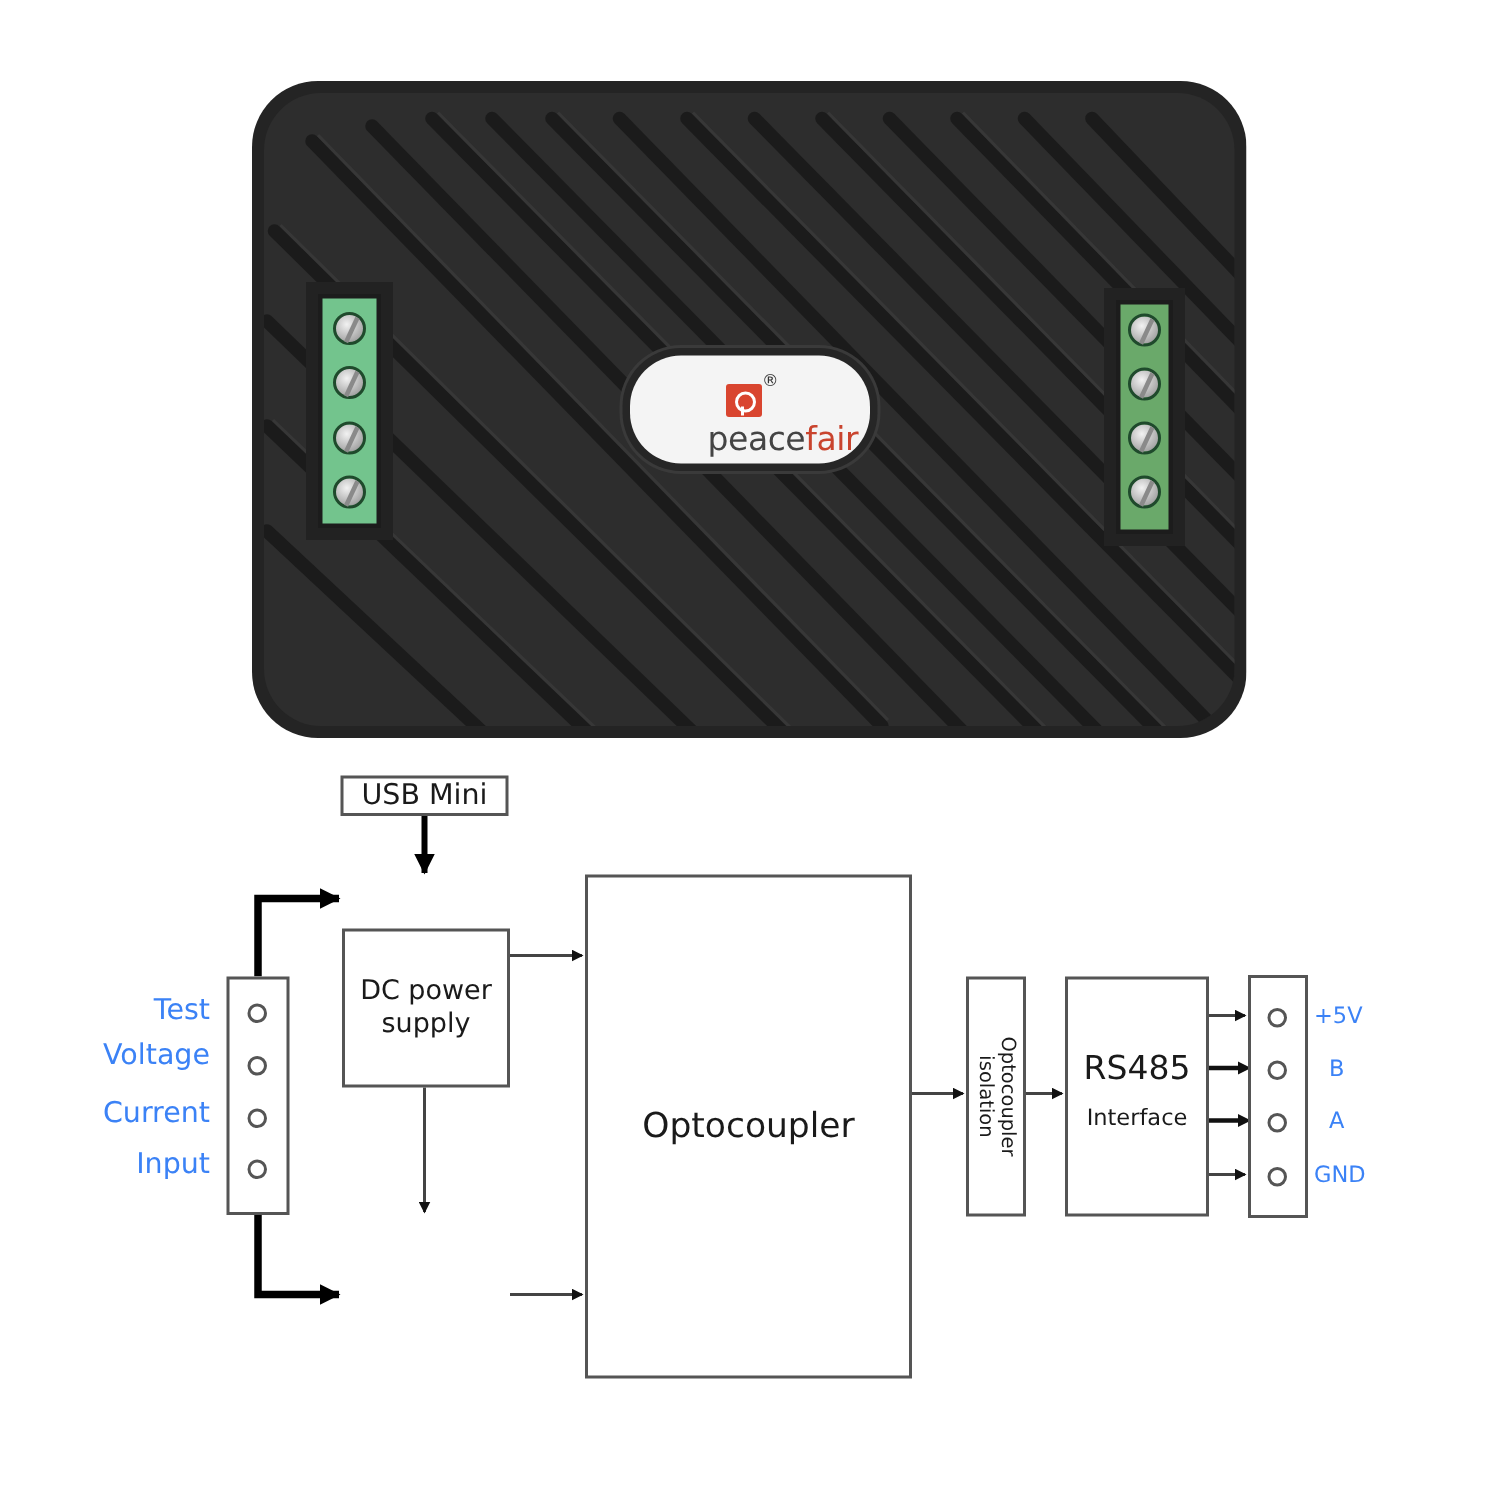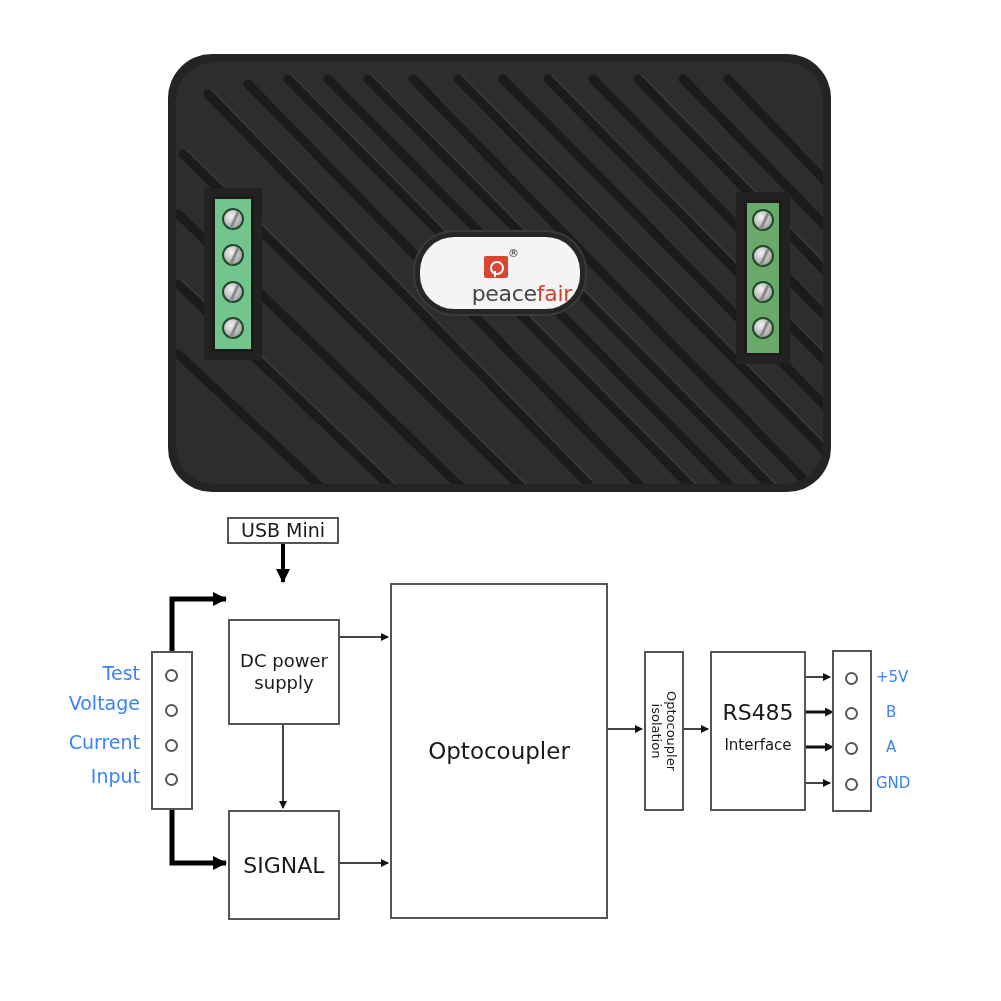--- a/index.html
+++ b/index.html
@@ -160,23 +160,20 @@
     <span data-name="usb-mini-label">USB Mini</span>
   </div>
 
   <div class="box dc" data-name="dc-power-supply-block">
     <div>
       <div data-name="dc-power-label-line1">DC power</div>
       <div data-name="dc-power-label-line2">supply</div>
     </div>
   </div>
 
-  <div class="box sig" data-name="signal-block">
-    <span data-name="signal-label">SIGNAL</span>
-  </div>
 
   <div class="box meas" data-name="measurement-system-block">
     <div>
       <div data-name="measurement-label-line1">Optocoupler</div>
     </div>
   </div>
 
   <div class="box opto" data-name="optocoupler-isolation-block">
     <span data-name="optocoupler-label">
       <span data-name="optocoupler-label-line1" style="display:block;transform:none;font-size:13px">Optocoupler</span>

